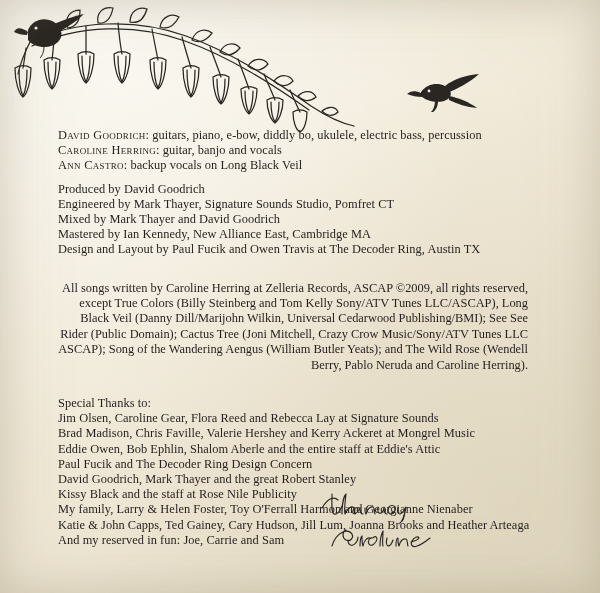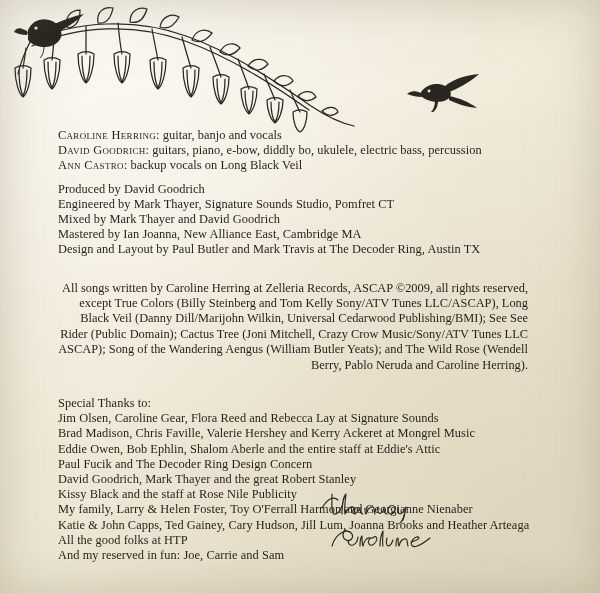--- a/index.html
+++ b/index.html
@@ -197,52 +197,51 @@
       <path d="M40 16 C50 8, 62 5, 74 4 C64 13, 52 19, 44 22 Z"></path>
       <path d="M44 26 C54 28, 64 32, 72 38 C62 37, 52 34, 44 30 Z"></path>
       <path d="M30 31 C30 36, 28 40, 26 42 L28 42 C31 40, 33 36, 33 31 Z"></path>
       <circle cx="24" cy="21" r="1.4" fill="#f2eddf"></circle>
     </g>
   </svg>
 
   <div id="credits">
 
     <div>
+      <div class="line"><span class="smallcaps-name">David Goodrich</span><span>: guitars, piano, e-bow, diddly bo, ukulele, electric bass, percussion</span></div>
       <div class="line"><span class="smallcaps-name">Caroline Herring</span><span>: guitar, banjo and vocals</span></div>
-      <div class="line"><span class="smallcaps-name">David Goodrich</span><span>: guitars, piano, e-bow, diddly bo, ukulele, electric bass, percussion</span></div>
       <div class="line"><span class="smallcaps-name">Ann Castro</span><span>: backup vocals on Long Black Veil</span></div>
     </div>
 
     <div class="block-gap-sm"></div>
 
     <div>
       <div class="line">Produced by David Goodrich</div>
       <div class="line">Engineered by Mark Thayer, Signature Sounds Studio, Pomfret CT</div>
       <div class="line">Mixed by Mark Thayer and David Goodrich</div>
-      <div class="line">Mastered by Ian Joanna, New Alliance East, Cambridge MA</div>
-      <div class="line">Design and Layout by Paul Butler and Mark Travis at The Decoder Ring, Austin TX</div>
+      <div class="line">Mastered by Ian Kennedy, New Alliance East, Cambridge MA</div>
+      <div class="line">Design and Layout by Paul Fucik and Owen Travis at The Decoder Ring, Austin TX</div>
     </div>
 
     <div class="block-gap-lg"></div>
 
     <div class="para">All songs written by Caroline Herring at Zelleria Records, ASCAP ©2009, all rights reserved, except True Colors (Billy Steinberg and Tom Kelly Sony/ATV Tunes LLC/ASCAP), Long Black Veil (Danny Dill/Marijohn Wilkin, Universal Cedarwood Publishing/BMI); See See Rider (Public Domain); Cactus Tree (Joni Mitchell, Crazy Crow Music/Sony/ATV Tunes LLC ASCAP); Song of the Wandering Aengus (William Butler Yeats); and The Wild Rose (Wendell Berry, Pablo Neruda and Caroline Herring).</div>
 
     <div class="block-gap-lg"></div>
 
     <div>
       <div class="line">Special Thanks to:</div>
       <div class="line">Jim Olsen, Caroline Gear, Flora Reed and Rebecca Lay at Signature Sounds</div>
       <div class="line">Brad Madison, Chris Faville, Valerie Hershey and Kerry Ackeret at Mongrel Music</div>
       <div class="line">Eddie Owen, Bob Ephlin, Shalom Aberle and the entire staff at Eddie's Attic</div>
       <div class="line">Paul Fucik and The Decoder Ring Design Concern</div>
       <div class="line">David Goodrich, Mark Thayer and the great Robert Stanley</div>
       <div class="line">Kissy Black and the staff at Rose Nile Publicity</div>
       <div class="line">My family, Larry &amp; Helen Foster, Toy O'Ferrall Harmon and Georgianne Nienaber</div>
       <div class="line">Katie &amp; John Capps, Ted Gainey, Cary Hudson, Jill Lum, Joanna Brooks and Heather Arteaga</div>
-      <div class="line">All the good folks at HTP</div>
       <div class="line">And my reserved in fun: Joe, Carrie and Sam</div>
     </div>
   </div>
 
   <svg id="signature" viewBox="0 0 160 70" xmlns="http://www.w3.org/2000/svg">
     <title>Thank you,</title>
     <g stroke="#2a2622" fill="none" stroke-width="1.15" stroke-linecap="round" stroke-linejoin="round">
 
       <path d="M4 20 C10 10, 16 8, 20 12"></path>
       <path d="M14 6 C14 18, 13 24, 16 26 C19 27, 22 23, 24 18"></path>

